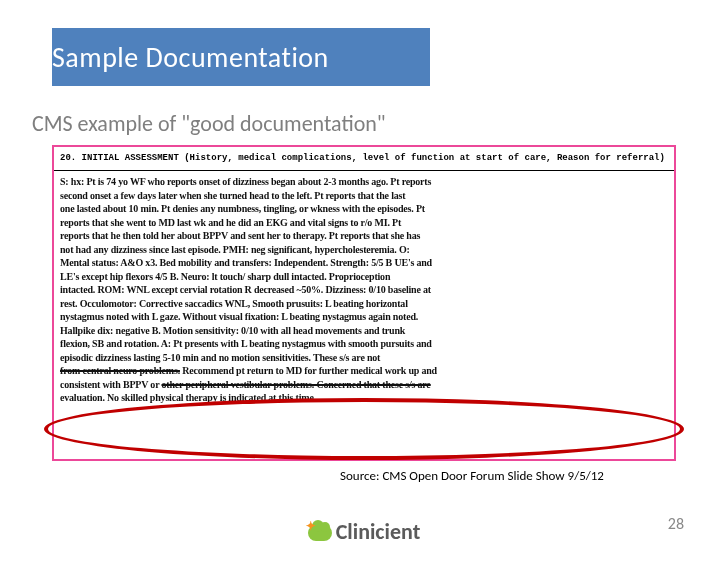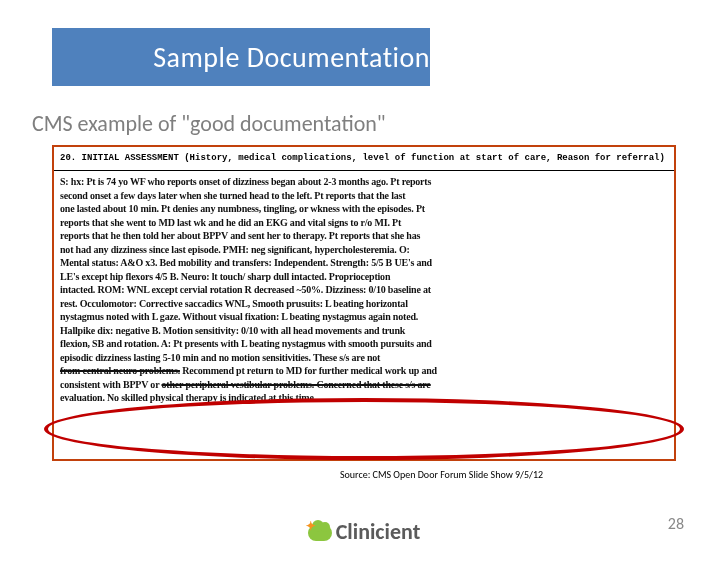--- a/index.html
+++ b/index.html
@@ -13,41 +13,41 @@
     }
     .title-bar {
       position: absolute;
       top: 28px;
       left: 52px;
       width: 378px;
       height: 58px;
       background: #4F81BD;
       display: flex;
       align-items: center;
-      justify-content: flex-end;
+      justify-content: flex-start;
     }
     .title-text {
       color: #fff;
       font-size: 28px;
       letter-spacing: 0.5px;
     }
     .subtitle {
       position: absolute;
       top: 110px;
       left: 32px;
       font-size: 22px;
       color: #7F7F7F;
     }
     .doc-frame {
       position: absolute;
       top: 145px;
       left: 52px;
       width: 624px;
       height: 316px;
-      border: 2px solid #c2410c;
+      border: 2px solid #ec4899;
       background: #fff;
       overflow: hidden;
     }
     .doc-header {
       border-bottom: 1.5px solid #000;
       padding: 2px 6px;
       font-family: 'Courier New', monospace;
       font-size: 9px;
       font-weight: bold;
       color: #000;
@@ -96,21 +96,21 @@
     .oval-1 {
       top: 398px;
       left: 44px;
       width: 640px;
       height: 62px;
     }
     .source {
       position: absolute;
       top: 468px;
       left: 340px;
-      font-size: 10px;
+      font-size: 13px;
       color: #000;
     }
     .footer {
       position: absolute;
       bottom: 18px;
       left: 0;
       width: 100%;
       display: flex;
       justify-content: center;
       align-items: center;

